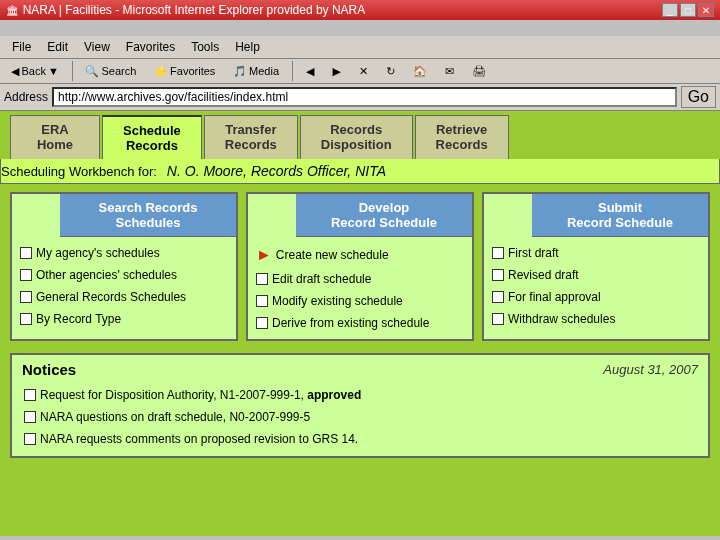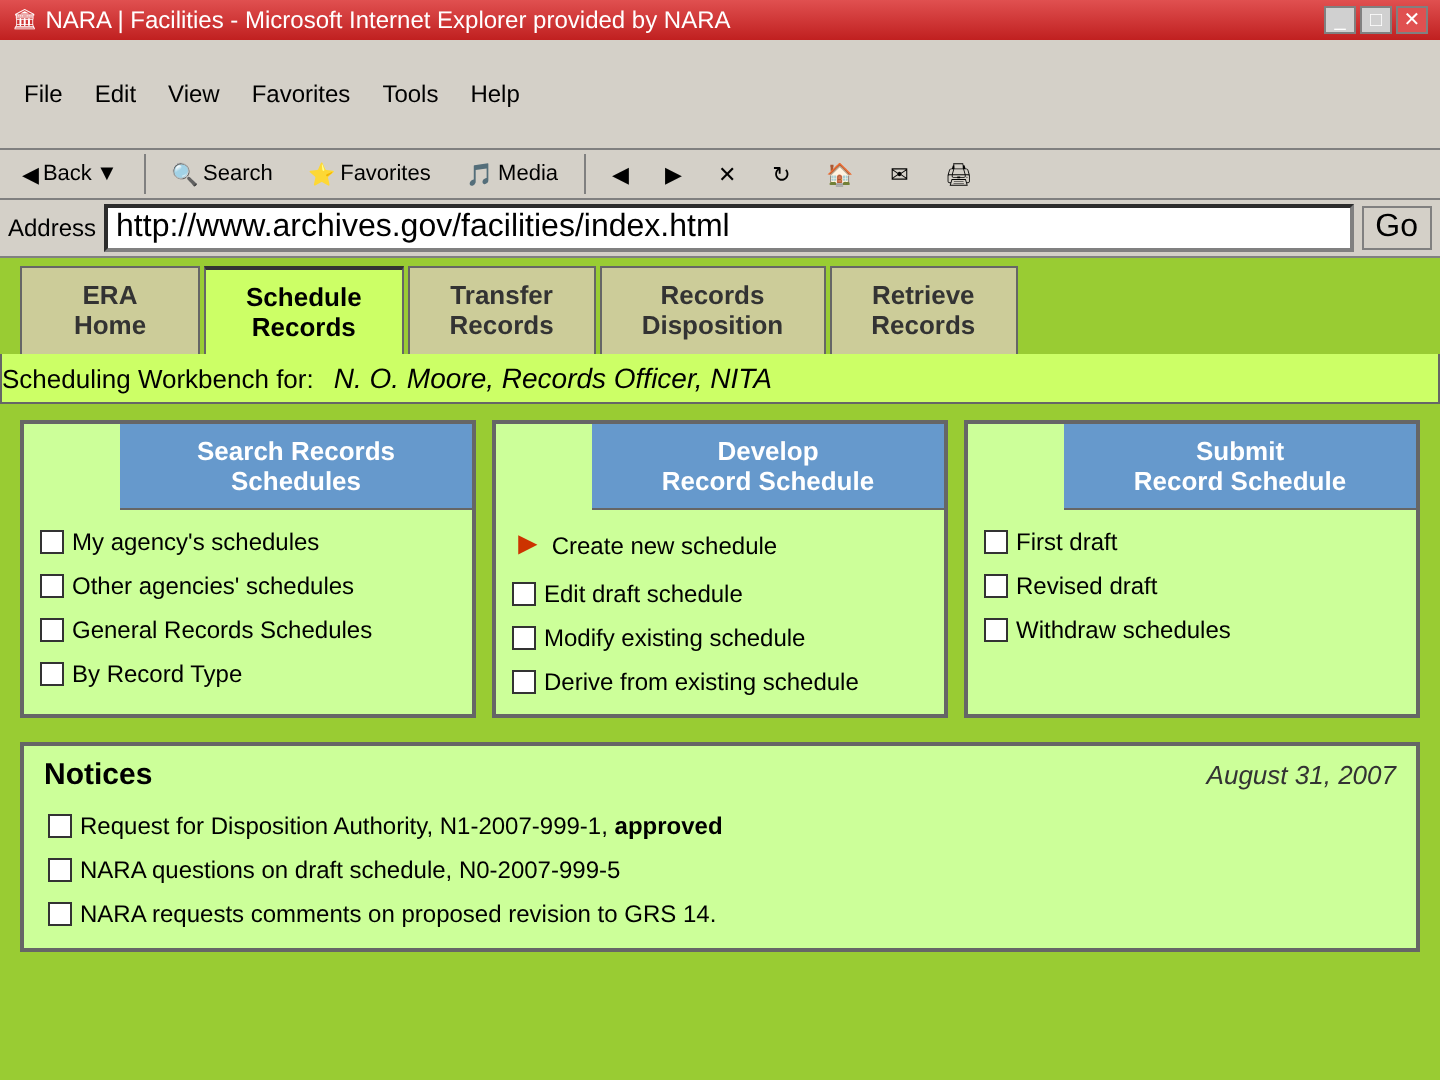--- a/index.html
+++ b/index.html
@@ -26,22 +26,23 @@
       height: 14px;
       display: flex; align-items: center; justify-content: center;
       cursor: pointer;
     }
 
     
     .menu-bar {
       background: #d4d0c8;
       border-bottom: 1px solid #808080;
       display: flex;
-      padding: 18px 4px;
-      font-size: 12px;
+      padding: 2px 4px;
+      font-size: 12px;
+      margin-top: 16px;
     }
     .menu-item { padding: 2px 8px; cursor: pointer; }
 
     
     .toolbar {
       background: #d4d0c8;
       border-bottom: 1px solid #808080;
       display: flex;
       align-items: center;
       padding: 2px 4px;
@@ -65,21 +66,21 @@
       align-items: center;
       padding: 2px 4px;
       gap: 4px;
       font-size: 12px;
     }
     .address-label { font-size: 12px; }
     .address-input {
       flex: 1;
       border: 2px inset #808080;
       padding: 1px 4px;
-      font-size: 16px;
+      font-size: 12px;
       background: white;
     }
     .go-btn {
       background: #d4d0c8;
       border: 1px solid #808080;
       padding: 1px 6px;
       font-size: 16px;
       cursor: pointer;
     }
 
@@ -346,20 +347,24 @@
         <div class="col-box-item">
           <span class="checkbox-icon"></span>
           <span>First draft</span>
         </div>
         <div class="col-box-item">
           <span class="checkbox-icon"></span>
           <span>Revised draft</span>
         </div>
         <div class="col-box-item">
           <span class="checkbox-icon"></span>
+          <span>For final approval</span>
+        </div>
+        <div class="col-box-item">
+          <span class="checkbox-icon"></span>
           <span>Withdraw schedules</span>
         </div>
       </div>
     </div>
 
   </div>
 
   <div class="notices-section">
     <div class="notices-header">
       <span class="notices-title">Notices</span>

